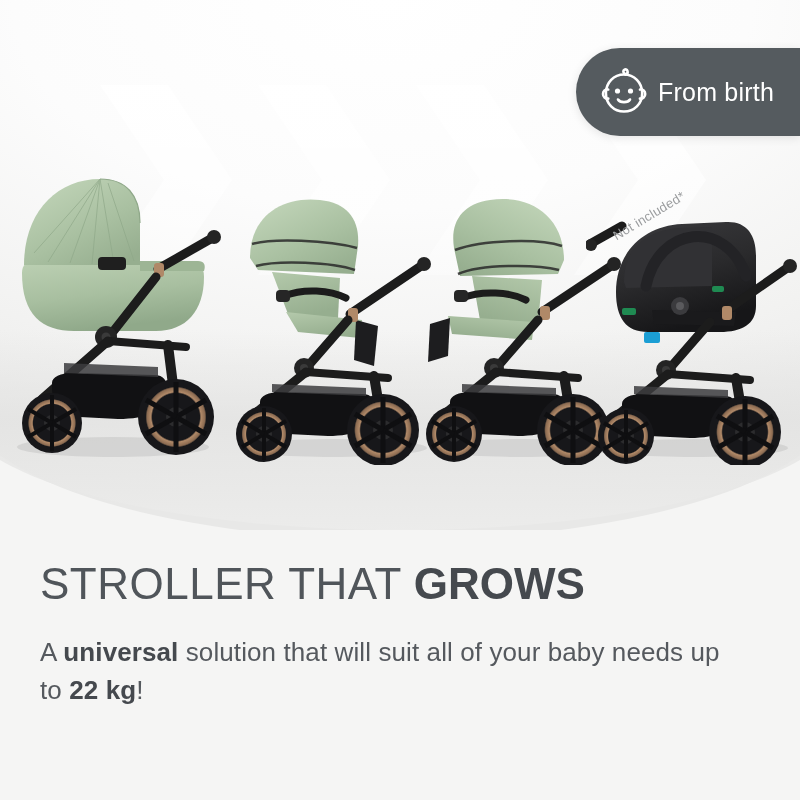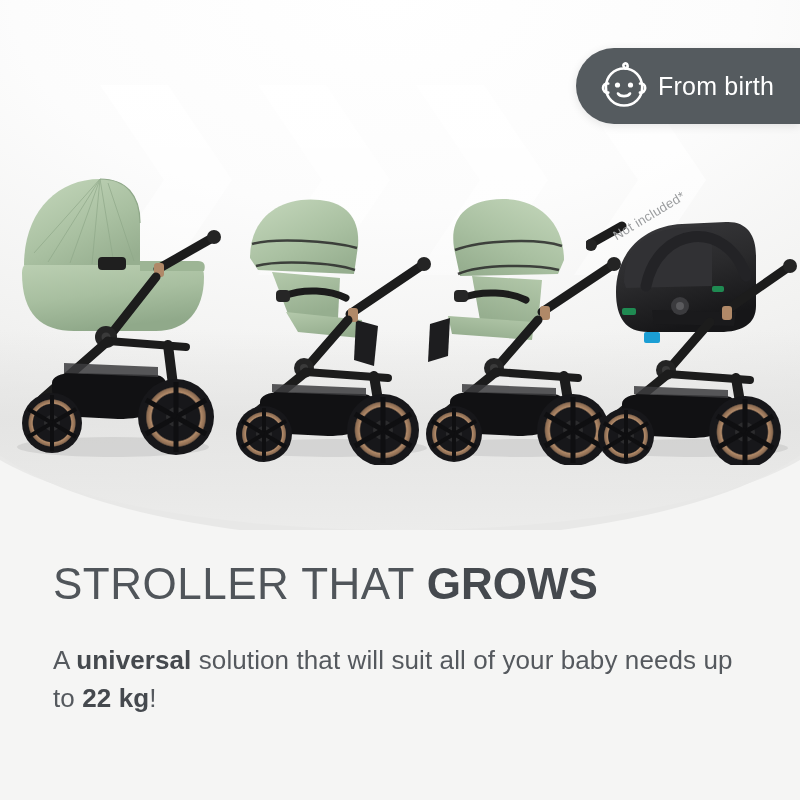--- a/index.html
+++ b/index.html
@@ -64,21 +64,21 @@
     width: 800px; height: 530px;
   }
 
   .stroller { position: absolute; }
 
   
   .badge {
     position: absolute;
     right: 0;
     top: 48px;
-    height: 76px;
+    height: 88px;
     background: #555b5f;
     border-radius: 44px 0 0 44px;
     display: flex;
     align-items: center;
     padding: 0 26px 0 20px;
     gap: 6px;
     box-shadow: 0 2px 10px rgba(0,0,0,.10);
   }
   .badge-icon { width: 56px; height: 56px; flex: 0 0 56px; }
   .badge-text {
@@ -101,37 +101,37 @@
     color: #9a9c9e;
     font-size: 13px;
     font-weight: 400;
     letter-spacing: .3px;
     white-space: nowrap;
   }
 
   
   .text-block {
     position: absolute;
-    left: 53px;
+    left: 40px;
     top: 560px;
     width: 706px;
   }
 
   .headline {
     font-size: 44px;
     font-weight: 300;
     color: #50555a;
     letter-spacing: .5px;
     line-height: 1.1;
     white-space: nowrap;
   }
   .headline b { font-weight: 700; color: #45494e; letter-spacing: 0; }
 
   .subcopy {
-    margin-top: 34px;
+    margin-top: 26px;
     font-size: 26px;
     font-weight: 300;
     color: #55595e;
     line-height: 1.45;
     letter-spacing: .1px;
   }
   .subcopy b { font-weight: 700; color: #45494e; }
 </style>
 </head>
 <body>

